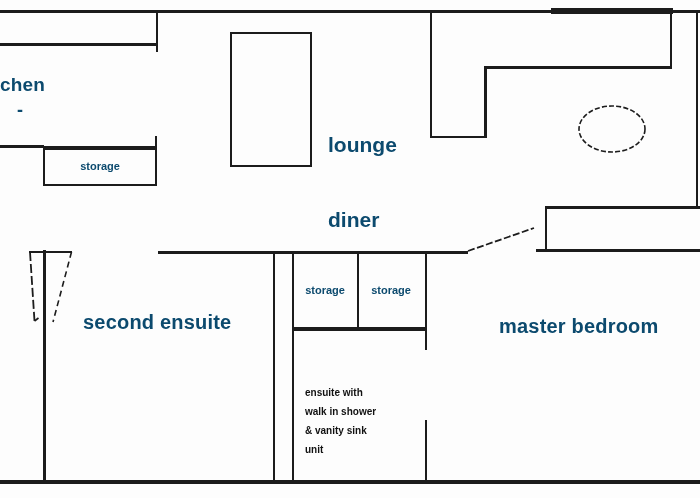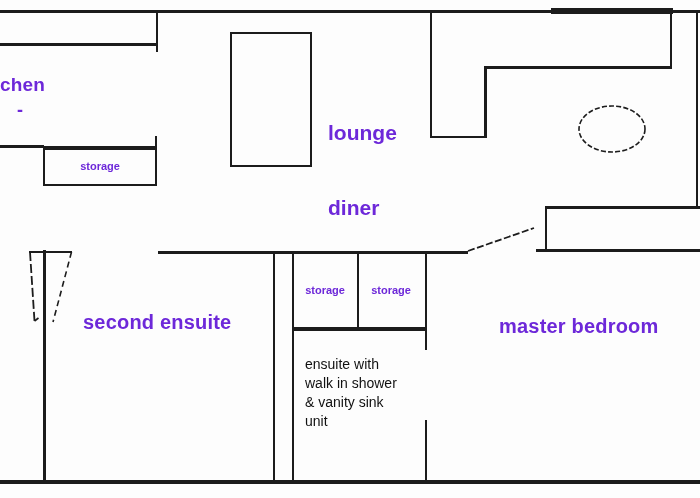--- a/index.html
+++ b/index.html
@@ -2,27 +2,27 @@
 <html><head>
 <meta charset="utf-8">
 <style>
   html,body{margin:0;padding:0;background:#ffffff;}
   .plan{
     position:relative;width:700px;height:498px;background:#fdfdfd;
     font-family:"Liberation Sans",sans-serif;color:#111;overflow:hidden;
   }
   .w{position:absolute;background:#1c1c1c;}
   .box{position:absolute;background:transparent;border:2px solid #1c1c1c;box-sizing:border-box;}
-  .lbl{position:absolute;font-weight:bold;color:#6d28d9;white-space:pre;}
+  .lbl{position:absolute;font-weight:bold;color:#0c4a6e;white-space:pre;}
   .lbl-big{font-size:20px;letter-spacing:0.2px;}
   .lbl-med{font-size:21px;line-height:25px;}
   .lbl-sm{font-size:11px;}
   .center-flex{display:flex;align-items:center;justify-content:center;}
   svg.overlay{position:absolute;left:0;top:0;width:700px;height:498px;pointer-events:none;}
-  .ensuite-text{position:absolute;font-size:14px;font-weight:normal;line-height:19px;}
+  .ensuite-text{position:absolute;font-size:10px;font-weight:bold;line-height:19px;margin-top:28px;}
 </style>
 </head>
 <body>
 
 <div class="plan">
 
   <div class="w" style="left:0;top:10px;width:700px;height:3px;"></div>
 
   <div class="w" style="left:551px;top:8px;width:122px;height:6px;"></div>
 
@@ -77,21 +77,21 @@
     <line x1="34.5" y1="321" x2="38.5" y2="318" stroke="#1c1c1c" stroke-width="1.6"></line>
 
     <line x1="71.5" y1="252" x2="53" y2="322" stroke="#1c1c1c" stroke-width="1.6" stroke-dasharray="6,4"></line>
   </svg>
 
   <div class="lbl lbl-big" style="left:0;top:74px;font-size:19px;">chen</div>
   <div class="lbl" style="left:17px;top:100px;font-size:18px;">-</div>
 
   <div class="lbl lbl-sm center-flex" style="left:43px;top:148px;width:114px;height:36px;">storage</div>
 
-  <div class="lbl lbl-med" style="left:328px;top:70px;">
+  <div class="lbl lbl-med" style="left:328px;top:82px;">
     <div>lounge</div>
     <div>diner</div>
   </div>
 
   <div class="lbl lbl-big" style="left:83px;top:311px;">second ensuite</div>
 
   <div class="lbl lbl-big" style="left:499px;top:315px;text-align:right;">master bedroom</div>
 
   <div class="lbl lbl-sm center-flex" style="left:294px;top:254px;width:62px;height:72px;">storage</div>
   <div class="lbl lbl-sm center-flex" style="left:358px;top:254px;width:66px;height:72px;">storage</div>

